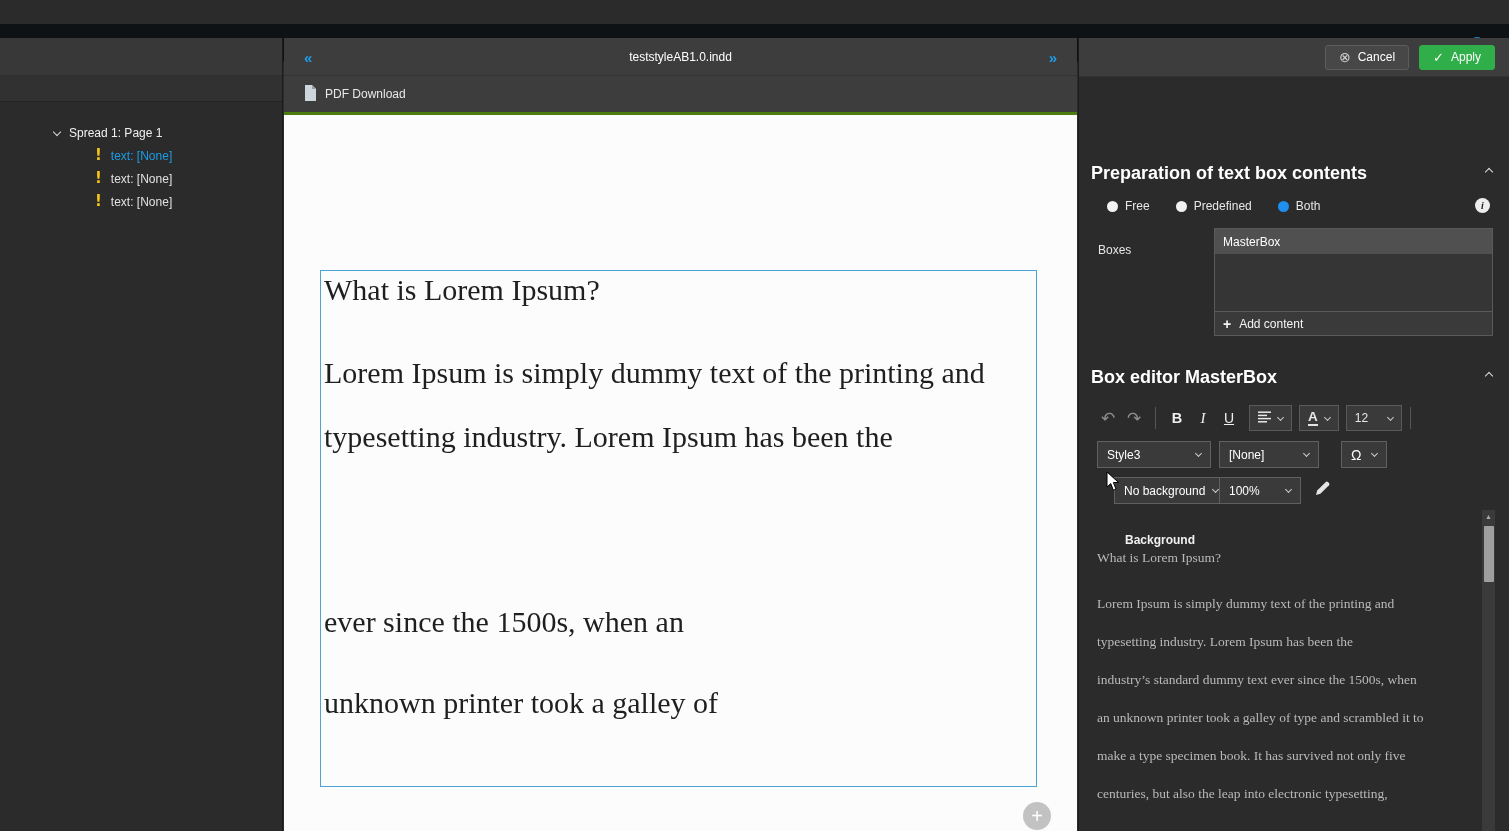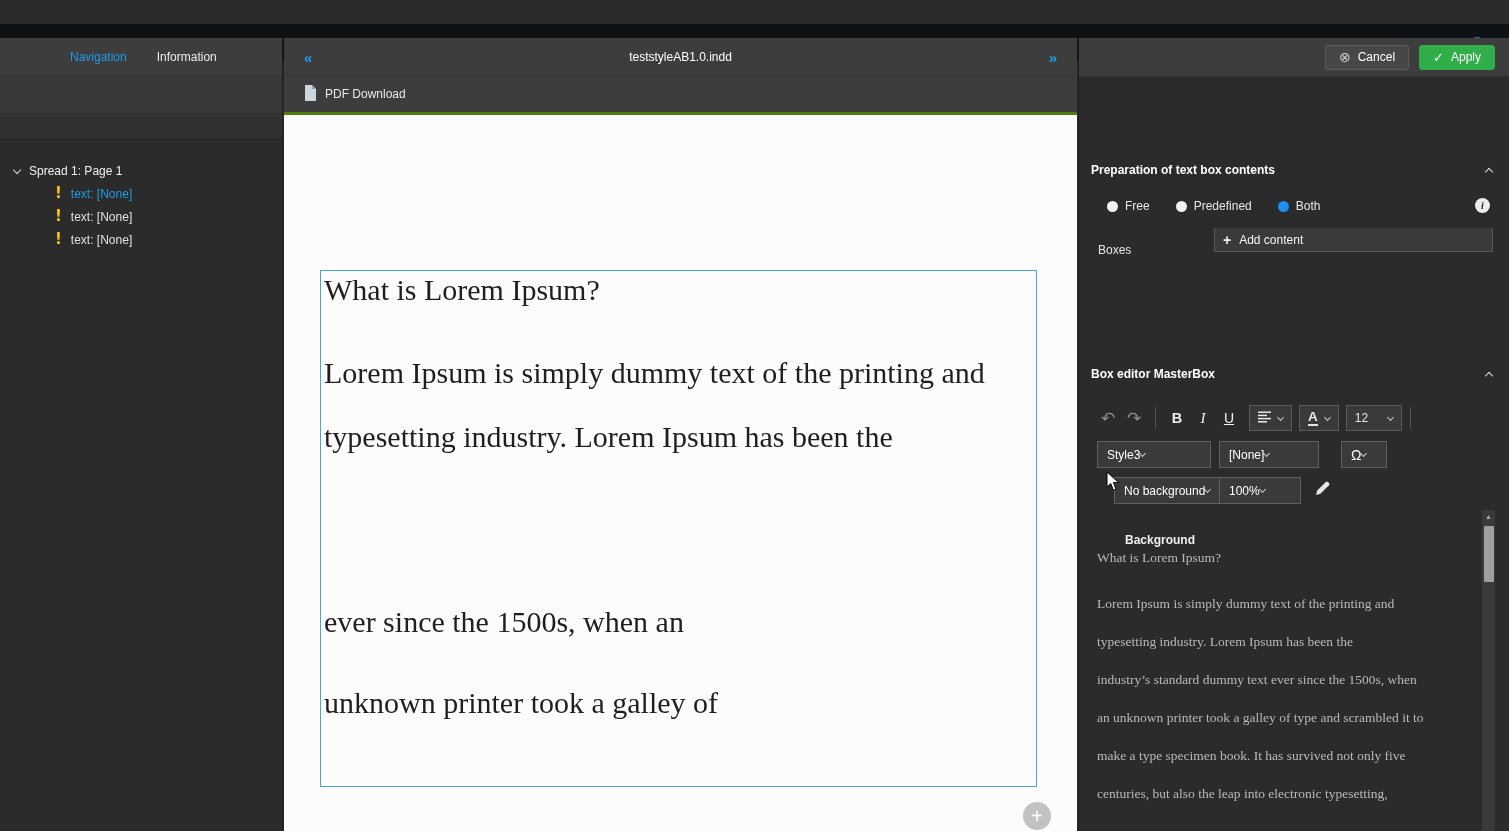--- a/index.html
+++ b/index.html
@@ -19,21 +19,21 @@
   .chev-down { transform: rotate(45deg); }
   .chev-up { transform: rotate(-135deg); }
 
   
   .col-left { position: absolute; top: 38px; left: 0; width: 283px; bottom: 0; background: #2b2b2b; border-right: 1px solid #1c1c1c; }
   .left-tabs { height: 38px; background: #3d3d3d; display: flex; align-items: center; gap: 30px; padding-left: 70px; border-bottom: 1px solid #333; }
   .left-tab { cursor: pointer; color: #ececec; }
   .left-tab.active { color: #1e9ce8; }
   .left-sub { height: 38px; background: #383838; border-bottom: 1px solid #2f2f2f; }
   .left-strip { height: 26px; background: #313131; border-bottom: 1px solid #232323; }
-  .tree { padding-top: 20px; }
+  .tree { padding-top: 20px; padding-left: 40px; }
   .tree-root { display: flex; align-items: center; gap: 9px; padding-left: 14px; height: 22px; color: #f0f0f0; cursor: pointer; }
   .tree-root .chev { color: #d8d8d8; margin-top: -3px; }
   .tree-item { display: flex; align-items: center; gap: 9px; padding-left: 55px; height: 23px; color: #e0e0e0; cursor: pointer; }
   .tree-item.selected .tree-item-label { color: #1e9ce8; }
   .warn-icon { color: #f5c518; font-weight: bold; font-family: "DejaVu Sans", sans-serif; font-size: 15px; line-height: 1; }
 
   
   .col-center { position: absolute; top: 38px; left: 284px; width: 793px; bottom: 0; }
   .center-header { position: relative; height: 38px; background: #3d3d3d; border-bottom: 1px solid #333; }
   .nav-arrow { position: absolute; top: 0; height: 38px; display: flex; align-items: center; color: #1e9ce8; font-size: 15px; font-weight: bold; cursor: pointer; }
@@ -52,21 +52,21 @@
   .right-tabs { height: 38px; background: #3d3d3d; display: flex; align-items: center; gap: 24px; padding-left: 88px; border-bottom: 1px solid #333; }
   .right-tab { cursor: pointer; color: #ececec; }
   .right-tab.active { color: #1e9ce8; }
   .right-actions { height: 39px; background: #3d3d3d; border-bottom: 1px solid #333; display: flex; align-items: center; justify-content: flex-end; gap: 10px; padding-right: 14px; }
   .btn { height: 25px; border-radius: 3px; display: flex; align-items: center; gap: 7px; padding: 0 13px; cursor: pointer; }
   .btn-cancel { background: #474747; border: 1px solid #5c5c5c; color: #fff; }
   .btn-cancel .btn-icon { color: #cfcfcf; font-size: 14px; line-height: 1; }
   .btn-apply { background: #2fae49; border: 1px solid #2fae49; color: #fff; }
   .btn-apply .btn-icon { font-size: 13px; line-height: 1; }
   .right-panel { position: absolute; top: 77px; left: 0; right: 0; bottom: 0; }
-  .sec-header { position: absolute; left: 12px; color: #fff; font-weight: bold; font-size: 12px; cursor: pointer; }
+  .sec-header { position: absolute; left: 12px; color: #fff; font-weight: bold; font-size: 18px; cursor: pointer; }
   .sec-chev { position: absolute; right: 17px; color: #ddd; cursor: pointer; }
   .radio-row { position: absolute; left: 28px; top: 84px; display: flex; gap: 26px; align-items: flex-end; }
   .radio { display: flex; align-items: center; gap: 7px; cursor: pointer; }
   .radio-dot { width: 11px; height: 11px; border-radius: 50%; background: #f2f2f2; }
   .radio.selected .radio-dot { background: #1e8ff0; }
   .info-icon { position: absolute; right: 19px; top: 83px; width: 15px; height: 15px; border-radius: 50%; background: #ededed; color: #1d1d1d; display: flex; align-items: center; justify-content: center; font-weight: bold; font-size: 10px; font-family: "Liberation Serif", serif; font-style: italic; cursor: pointer; }
   .boxes-label { position: absolute; left: 19px; top: 128px; color: #e6e6e6; }
   .box-list { position: absolute; left: 135px; top: 113px; width: 279px; }
   .box-list-main { height: 84px; background: #353535; border: 1px solid #5a5a5a; }
   .box-item { height: 25px; background: #505050; display: flex; align-items: center; padding-left: 8px; color: #fff; cursor: pointer; }
@@ -77,21 +77,21 @@
   .tb-btn { min-width: 26px; height: 26px; display: flex; align-items: center; justify-content: center; color: #f0f0f0; cursor: pointer; }
   .tb-undo, .tb-redo { color: #8f8f8f; font-size: 17px; }
   .tb-sep { width: 1px; height: 22px; background: #555; margin: 0 8px; }
   .tb-bold { font-weight: bold; font-size: 14.5px; }
   .tb-italic { font-family: "Liberation Serif", serif; font-style: italic; font-size: 15px; }
   .tb-underline { text-decoration: underline; font-size: 14px; }
   .tb-drop { height: 26px; border: 1px solid #5a5a5a; background: #3a3a3a; display: flex; align-items: center; gap: 7px; padding: 0 8px; margin-left: 7px; cursor: pointer; }
   .tb-drop .chev { width: 5px; height: 5px; color: #c9c9c9; margin-top: -2px; }
   .colorA { font-size: 13.5px; font-weight: bold; border-bottom: 2px solid #e3e3e3; line-height: 1.05; }
   .omega { font-size: 14px; }
-  .select { position: absolute; height: 27px; background: #3a3a3a; border: 1px solid #606060; color: #fff; display: flex; align-items: center; justify-content: flex-start; padding: 0 9px; cursor: pointer; }
+  .select { position: absolute; height: 27px; background: #3a3a3a; border: 1px solid #606060; color: #fff; display: flex; align-items: center; justify-content: space-between; padding: 0 9px; cursor: pointer; }
   .select .chev { width: 5px; height: 5px; color: #cfcfcf; margin-top: -2px; }
   .pencil-btn { position: absolute; left: 236px; top: 365px; cursor: pointer; }
   .background-label { position: absolute; left: 46px; top: 418px; color: #f0f0f0; font-weight: bold; }
   .editor-text { position: absolute; left: 18px; top: 424px; width: 372px; font-family: "Liberation Serif", serif; font-size: 13.5px; color: #b9b9b9; overflow: hidden; cursor: text; }
   .ed-line { line-height: 38px; white-space: nowrap; }
   .ed-line:first-child { margin-bottom: 8px; }
   .scrollbar { position: absolute; left: 403px; top: 395px; width: 13px; bottom: 0; background: #3a3a3a; }
   .scroll-up { height: 13px; display: flex; align-items: center; justify-content: center; color: #aaa; font-size: 7px; cursor: pointer; }
   .scroll-thumb { position: absolute; left: 1.5px; top: 16px; width: 10px; height: 56px; background: #9f9f9f; border-radius: 1px; cursor: pointer; }
 
@@ -111,24 +111,20 @@
             <path d="M5 2.5H1.7v9h9V8.2" fill="none" stroke="#1e9ce8" stroke-width="1.4"></path>
             <path d="M7.5 1h4.5v4.5" fill="none" stroke="#1e9ce8" stroke-width="1.4"></path>
             <path d="M11.6 1.4L6.4 6.6" stroke="#1e9ce8" stroke-width="1.4"></path>
           </svg>
       </span>
       <span class="topbar-close">×</span>
     </div>
   </div>
 
   <div class="col-left">
-    <div class="left-tabs">
-      <span class="left-tab active">Navigation</span>
-      <span class="left-tab">Information</span>
-    </div>
     <div class="left-sub"></div>
     <div class="left-strip"></div>
     <div class="tree">
       <div class="tree-root">
         <span class="chev chev-down"></span>
         <span>Spread 1: Page 1</span>
       </div>
       <div class="tree-item selected">
         <span class="warn-icon">!</span>
         <span class="tree-item-label">text: [None]</span>
@@ -201,20 +197,23 @@
         </span>
         <span class="radio selected">
           <span class="radio-dot"></span>
           <span>Both</span>
         </span>
       </div>
       <span class="info-icon">i</span>
 
       <div class="boxes-label">Boxes</div>
       <div class="box-list">
+        <div class="box-list-main">
+          <div class="box-item">MasterBox</div>
+        </div>
         <div class="add-content">
           <span class="add-plus">+</span>
           <span>Add content</span>
         </div>
       </div>
 
       <div class="sec-header" style="top:252px">Box editor MasterBox</div>
       <span class="sec-chev chev chev-up" style="top:258px"></span>
 
       <div class="toolbar1">

